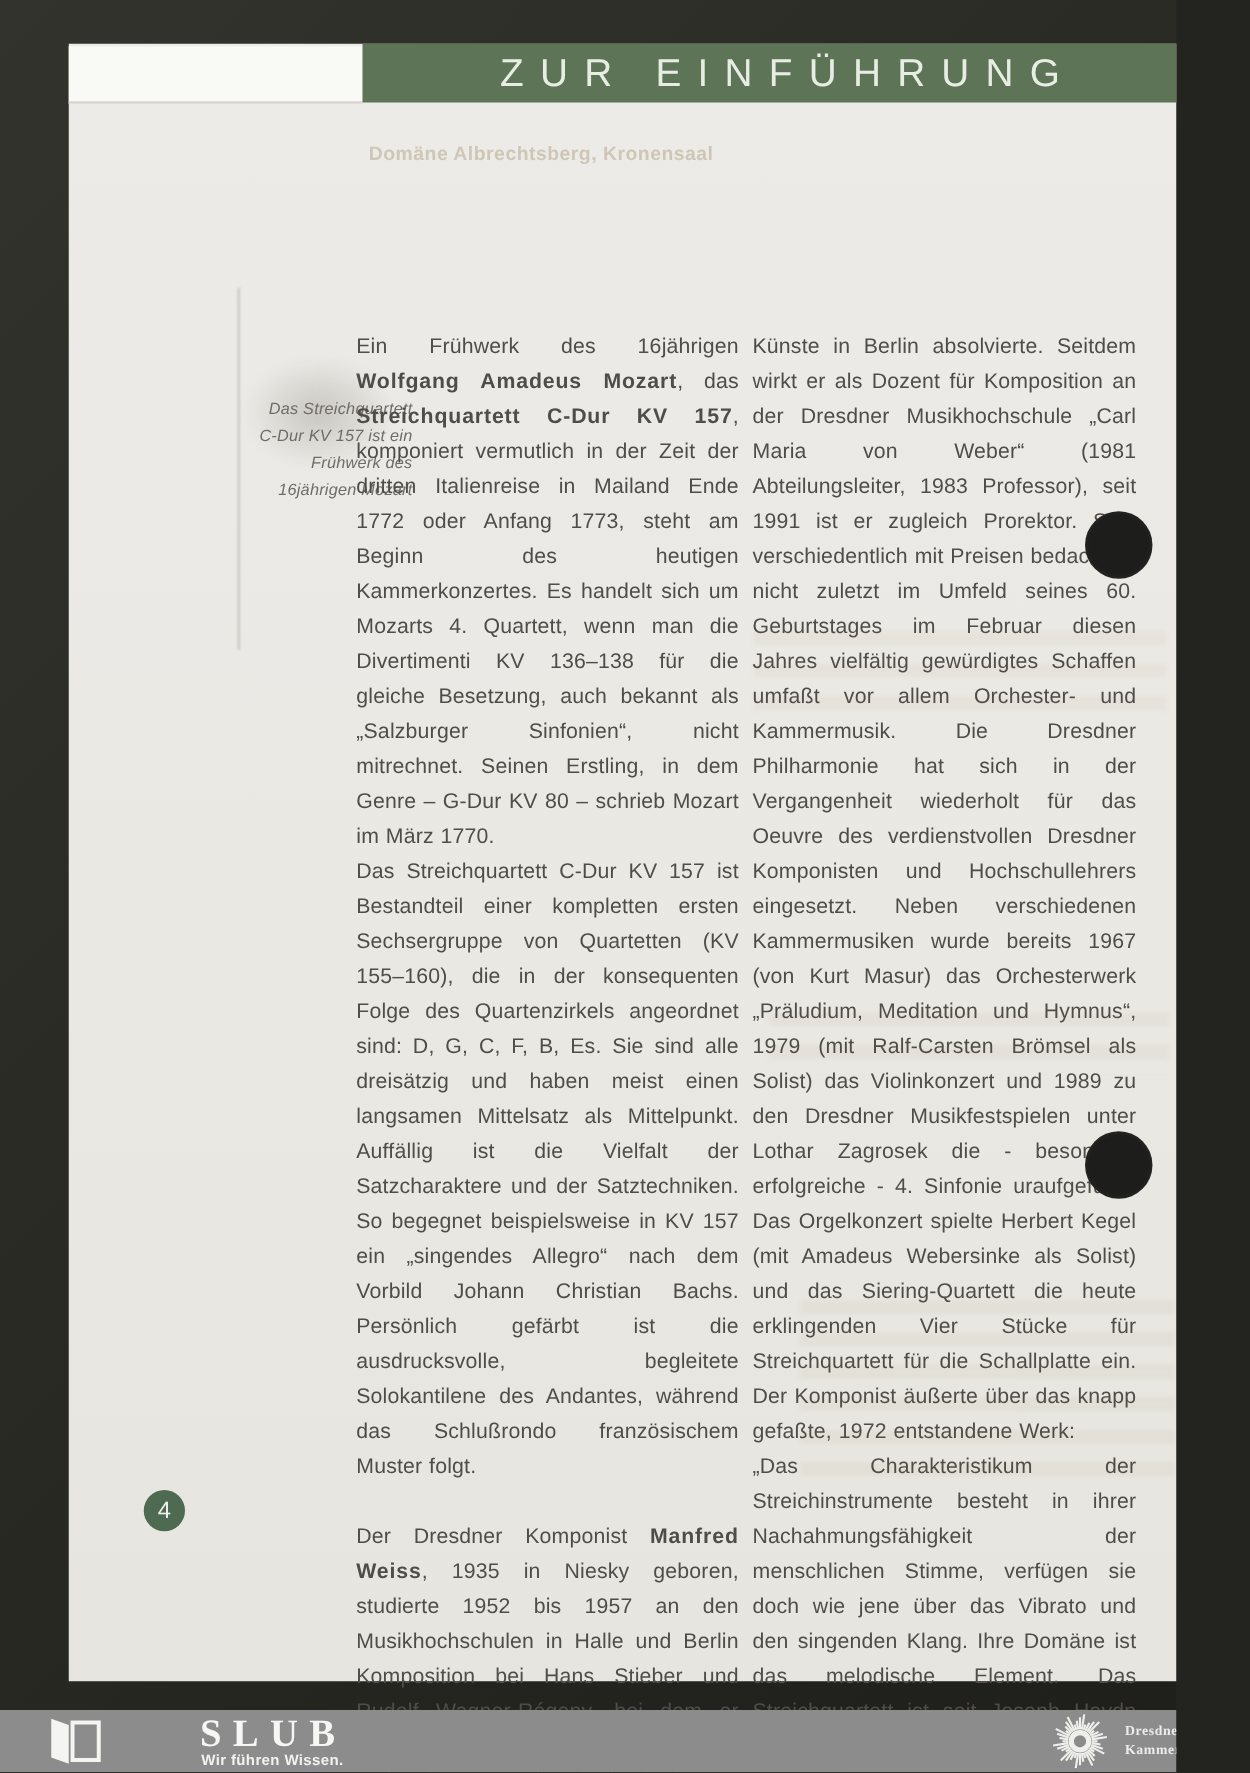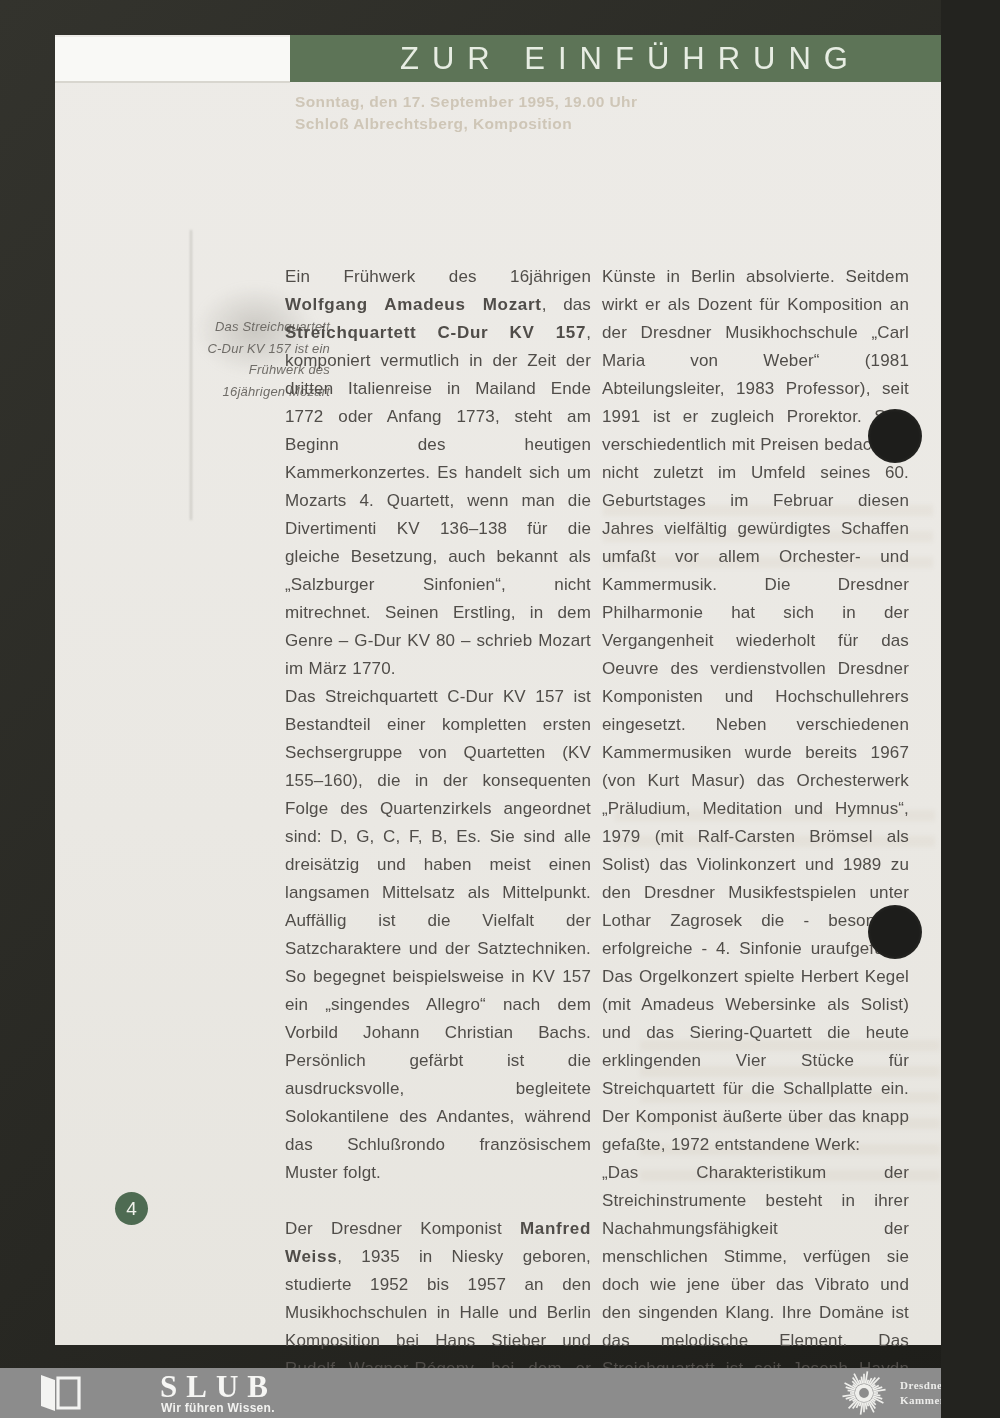--- a/index.html
+++ b/index.html
@@ -64,22 +64,21 @@
 <div class="stage">
   <div class="scan">
 
     <div class="top-strip"></div>
     <div class="fold-strip"></div>
 
     <div class="banner">
       <span class="banner-title">ZUR EINFÜHRUNG</span>
     </div>
 
-    <div class="ghost-line" style="left:240px;top:58px;">Sonntag, den 17. September 1995, 19.00 Uhr</div>
-    <div class="ghost-line" style="left:240px;top:80px;">Schloß Albrechtsberg, Komposition</div>
+    <div class="ghost-line" style="left:240px;top:80px;">Domäne Albrechtsberg, Kronensaal</div>
     <div class="ghost-vline"></div>
     <div class="ghost-blob"></div>
     <div class="ghost-smudge" style="left:548px;top:470px;width:330px;height:70px;"></div>
     <div class="ghost-smudge" style="left:560px;top:775px;width:320px;height:52px;"></div>
     <div class="ghost-smudge" style="left:585px;top:1005px;width:300px;height:150px;"></div>
 
     <div class="margin-note note1">Das Streichquartett
 C-Dur KV 157 ist ein
 Frühwerk des
 16jährigen Mozart</div>

